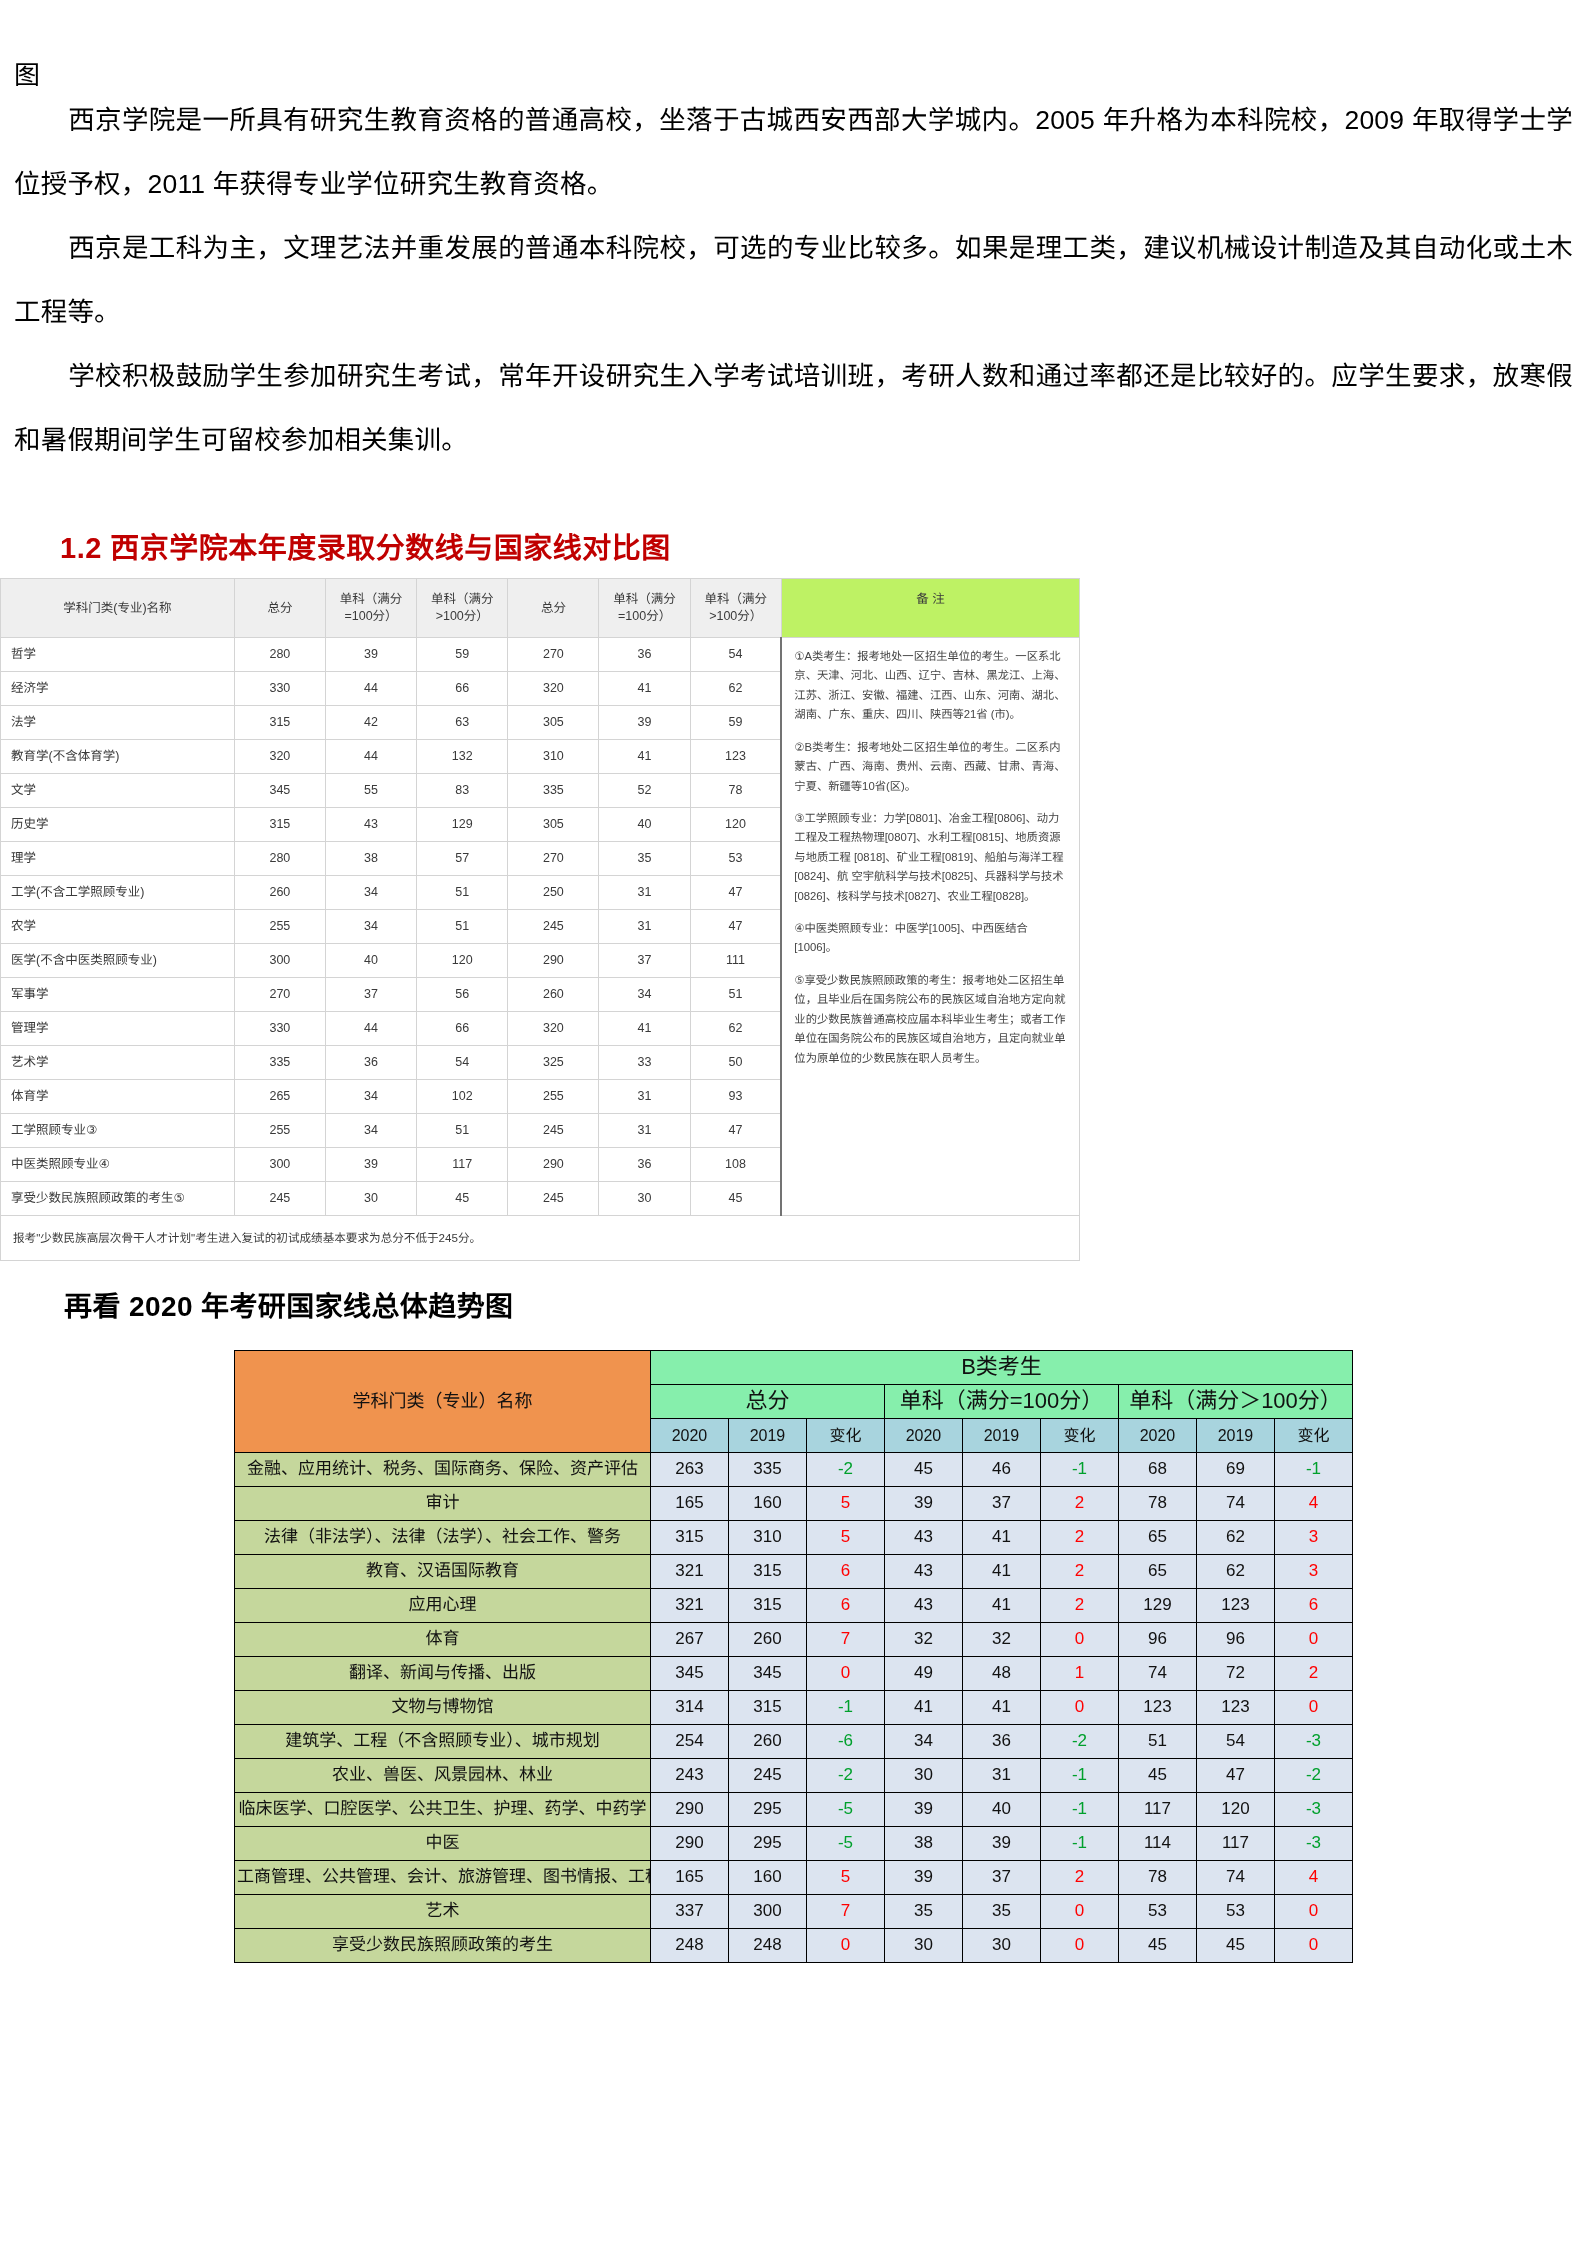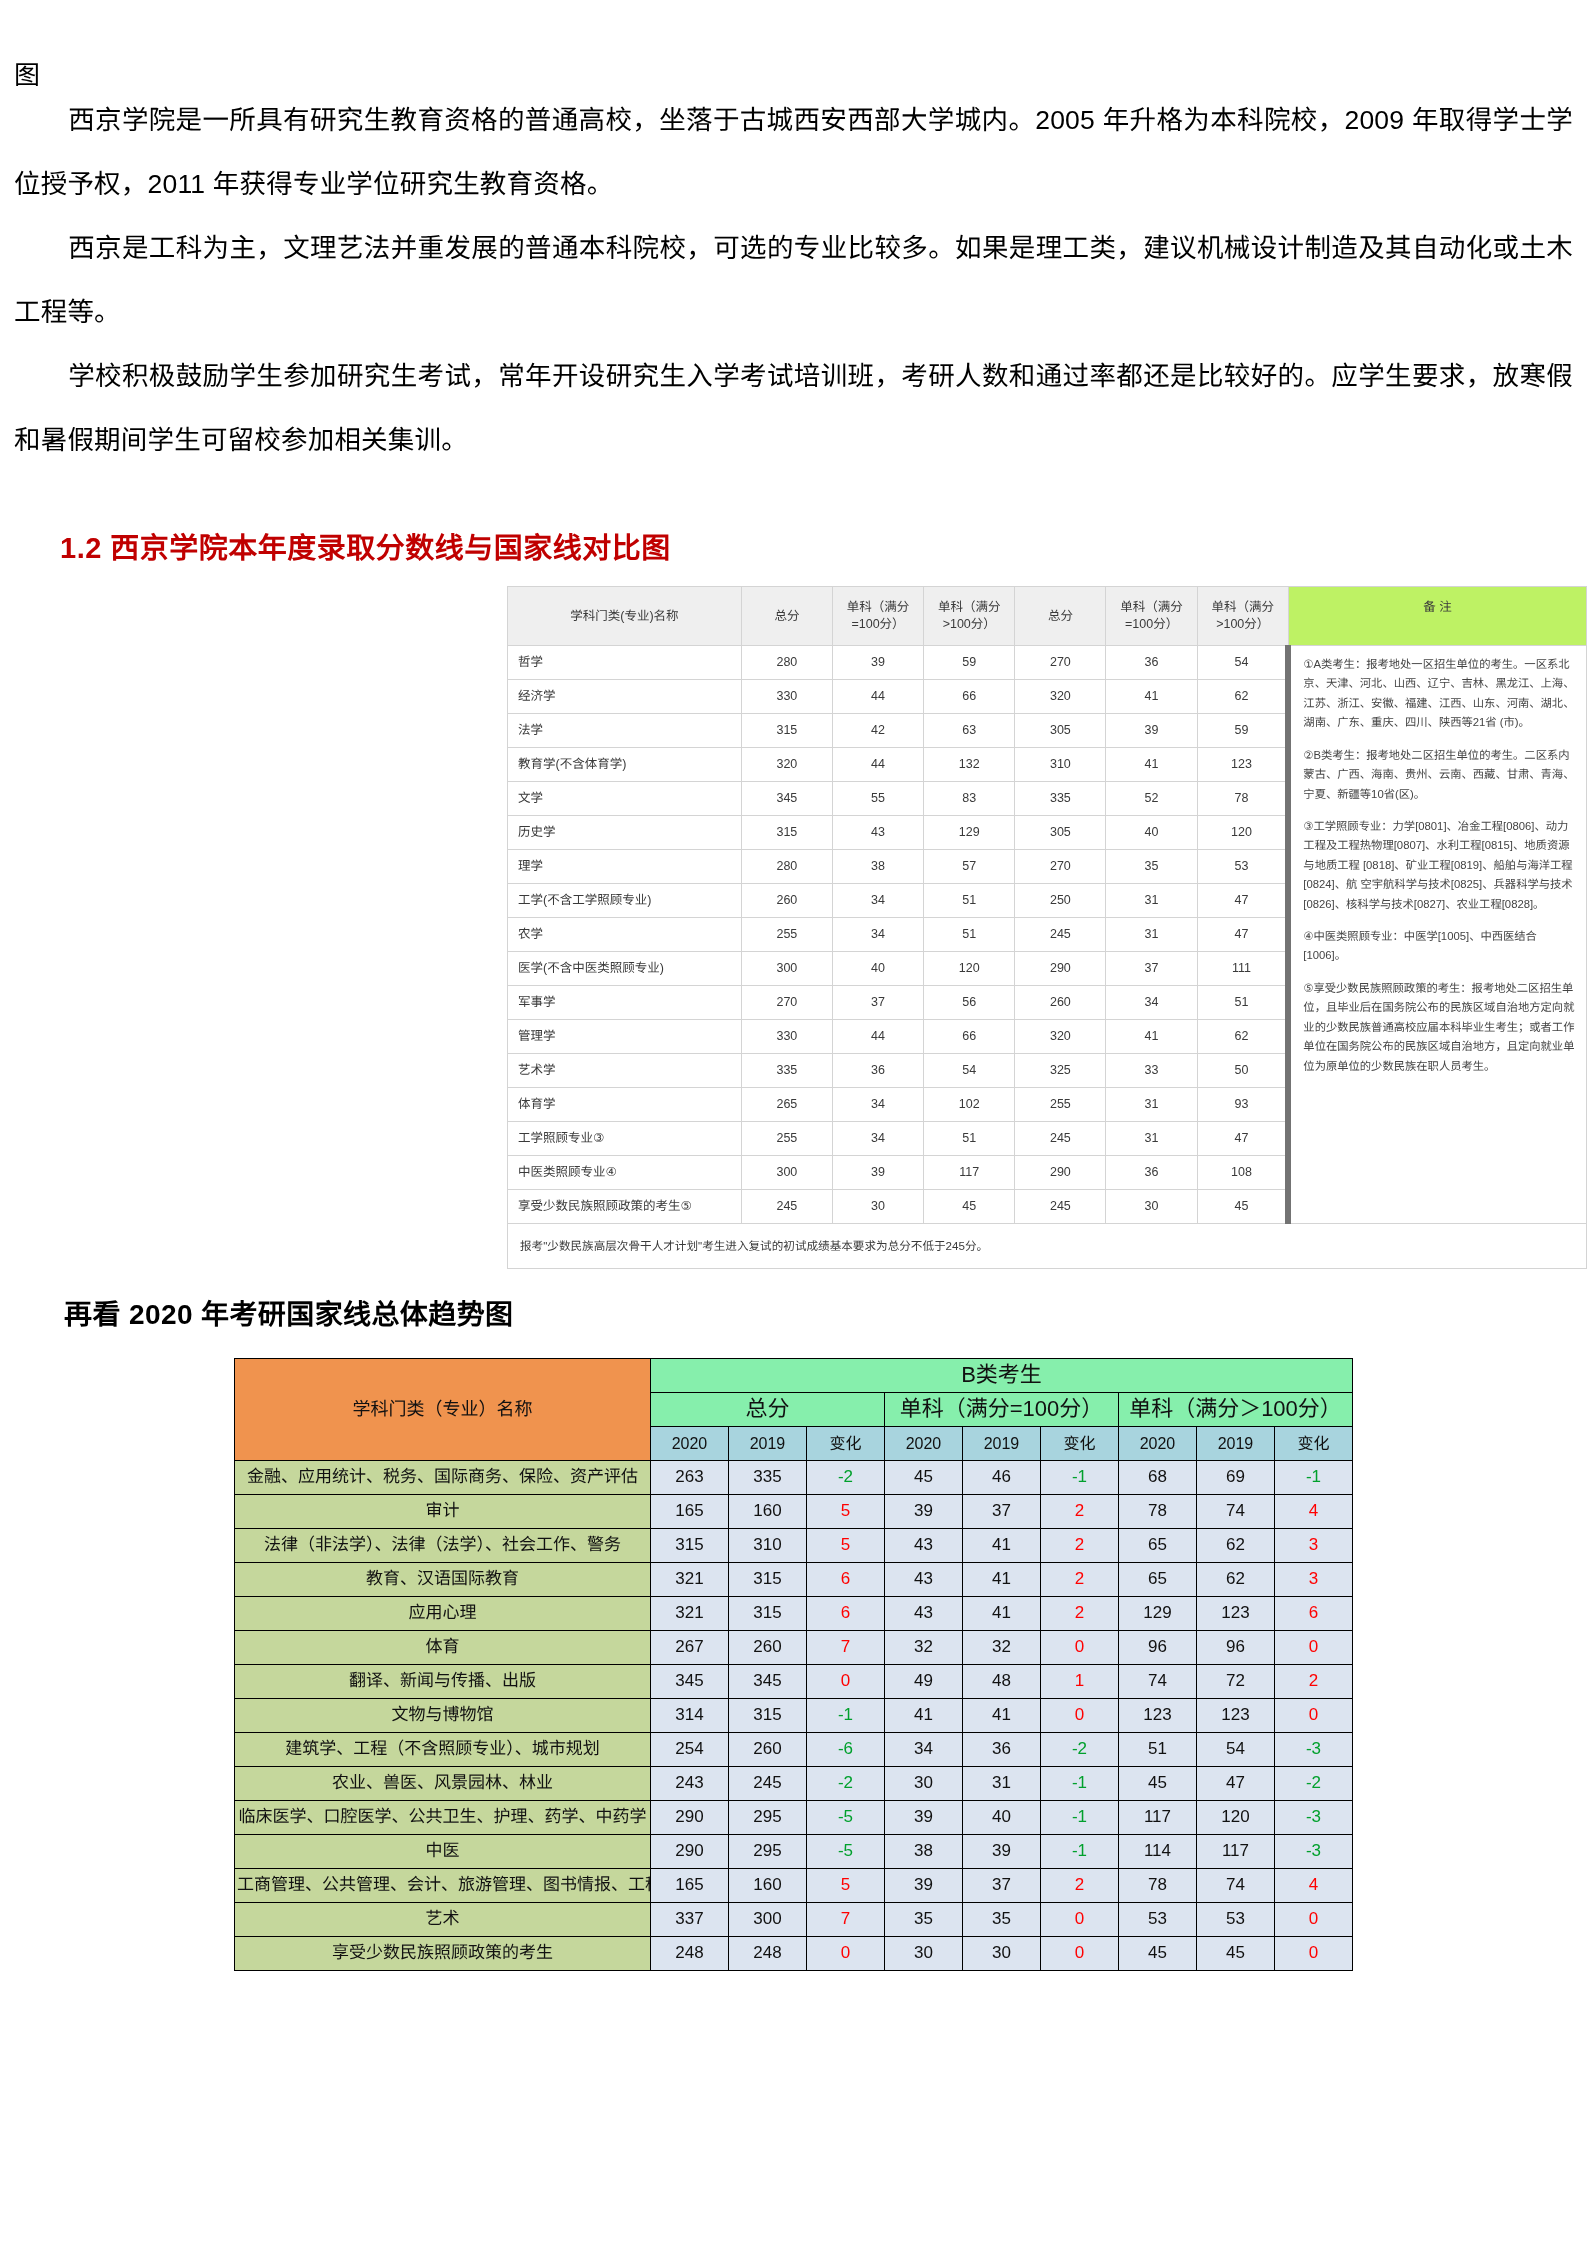--- a/index.html
+++ b/index.html
@@ -48,23 +48,23 @@
   .section-heading {
     color: #C00000;
     font-weight: bold;
     font-size: 29px;
     margin: 52px 0 0 60px;
     letter-spacing: 0.5px;
   }
 
   
   .scan-wrap {
-    margin: 20px 0 0 0;
+    margin: 12px 0 0 0;
     display: flex;
-    justify-content: flex-end;
+    justify-content: flex-start;
     border-radius: 20px;
   }
   table.scan {
     border-collapse: collapse;
     width: 1080px;
     background: #ffffff;
     border: 1px solid #b9b9b9;
     font-size: 12.5px;
     color: #3a3a3a;
     table-layout: fixed;
@@ -88,21 +88,21 @@
     padding-left: 10px;
     font-size: 12.5px;
   }
   table.scan td.remark {
     text-align: left;
     vertical-align: top;
     padding: 9px 10px 9px 12px;
     font-size: 11.3px;
     line-height: 1.72;
     color: #444;
-    border-left: 6px solid #737373;
+    border-left: 2px solid #737373;
   }
   table.scan td.remark p { margin: 0 0 13px 0; }
   table.scan td.remark p:last-child { margin-bottom: 0; }
   table.scan tfoot td {
     text-align: left;
     padding: 7px 12px;
     font-size: 11.6px;
     height: 30px;
     border-top: 1px solid #bdbdbd;
   }

